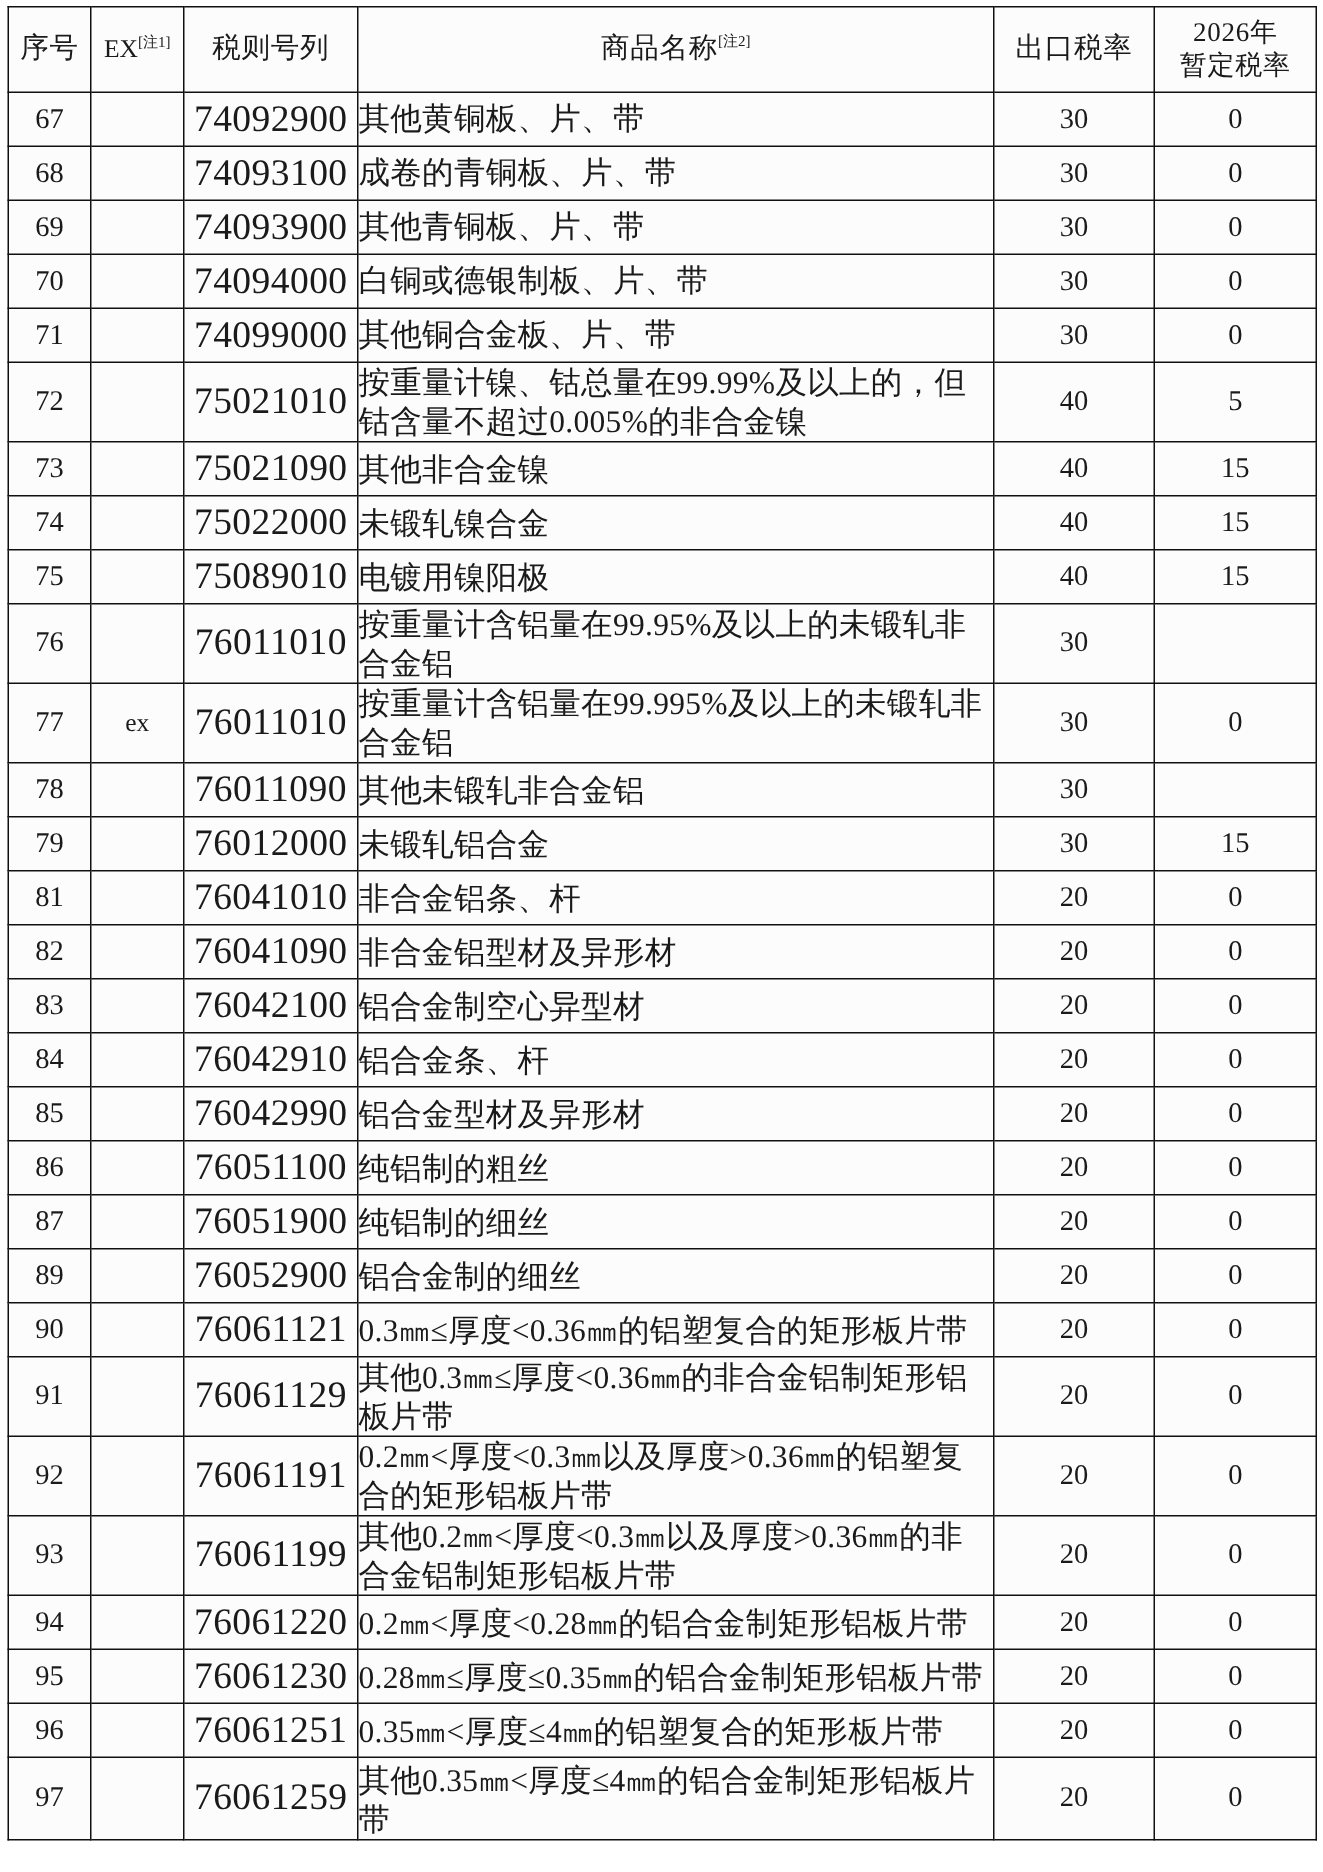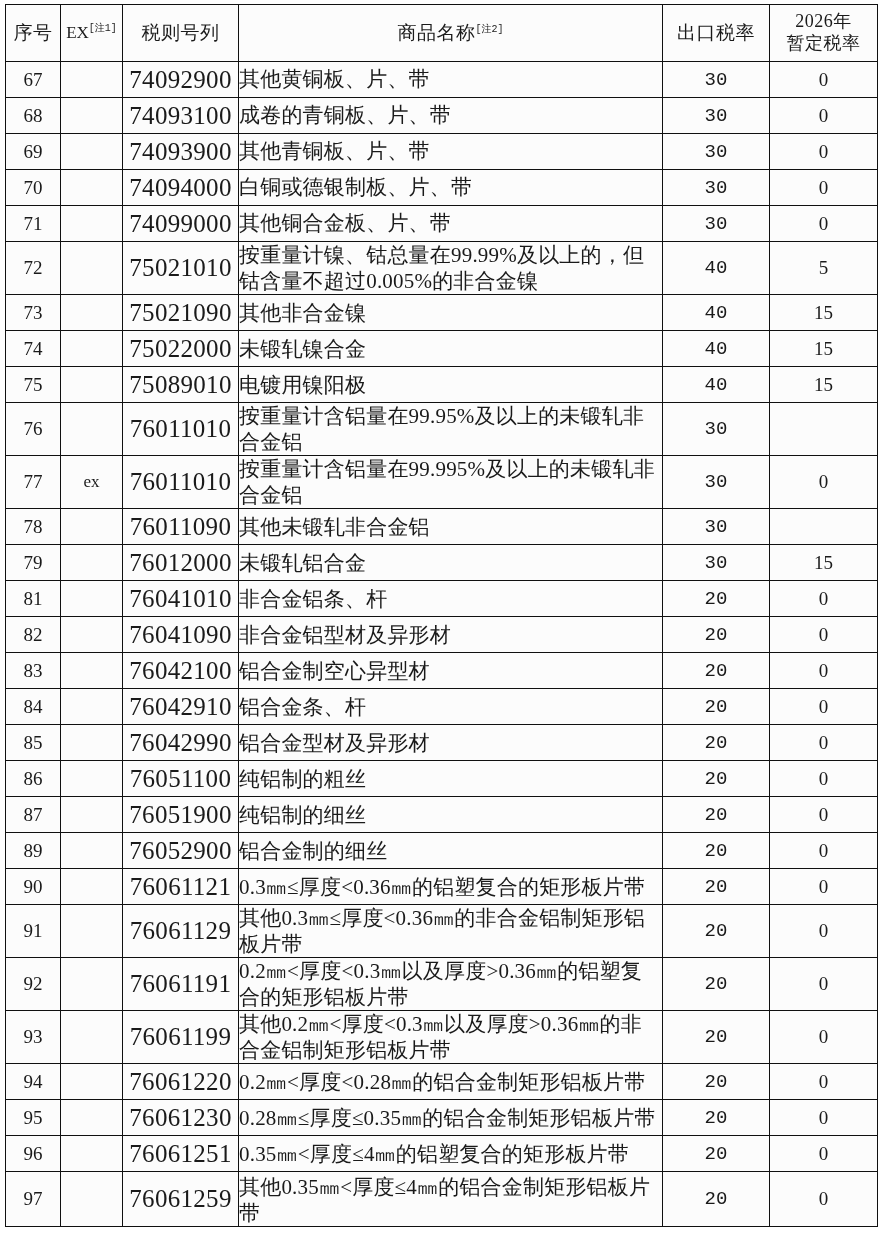--- a/index.html
+++ b/index.html
@@ -55,36 +55,35 @@
     line-height: 1.22;
     letter-spacing: 0.5px;
     padding: 2px 3px;
   }
   thead th.h-ex   { font-size: 17px; letter-spacing: 0; }
   thead th.h-prov { font-size: 18px; letter-spacing: 0.5px; }
   .sup {
     font-size: 10px;
     vertical-align: super;
     letter-spacing: 0;
-    font-family: Liberation Mono, monospace;
   }
   .hline { display: block; white-space: nowrap; }
 
   
   td.seq  { text-align: center; font-size: 19px; }
   td.ex   { text-align: center; font-size: 17px; }
   td.code { text-align: center; font-size: 25px; letter-spacing: 0.3px; }
   td.name {
     text-align: left;
     font-size: 21px;
     line-height: 1.24;
     padding: 3px 4px 3px 6px;
     letter-spacing: 0.2px;
   }
-  td.rate { text-align: center; font-size: 19px; font-family: Liberation Mono, monospace; }
+  td.rate { text-align: center; font-size: 19px; }
   td.prov { text-align: center; font-size: 19px; }
 
   tr.r1 td { height: 35px; }
   tr.r2 td { height: 52px; }
   tr.r-last td { height: 32px; }
 
   
   tr.r-last td.name { vertical-align: top; padding-top: 2px; }
 </style>
 </head>

